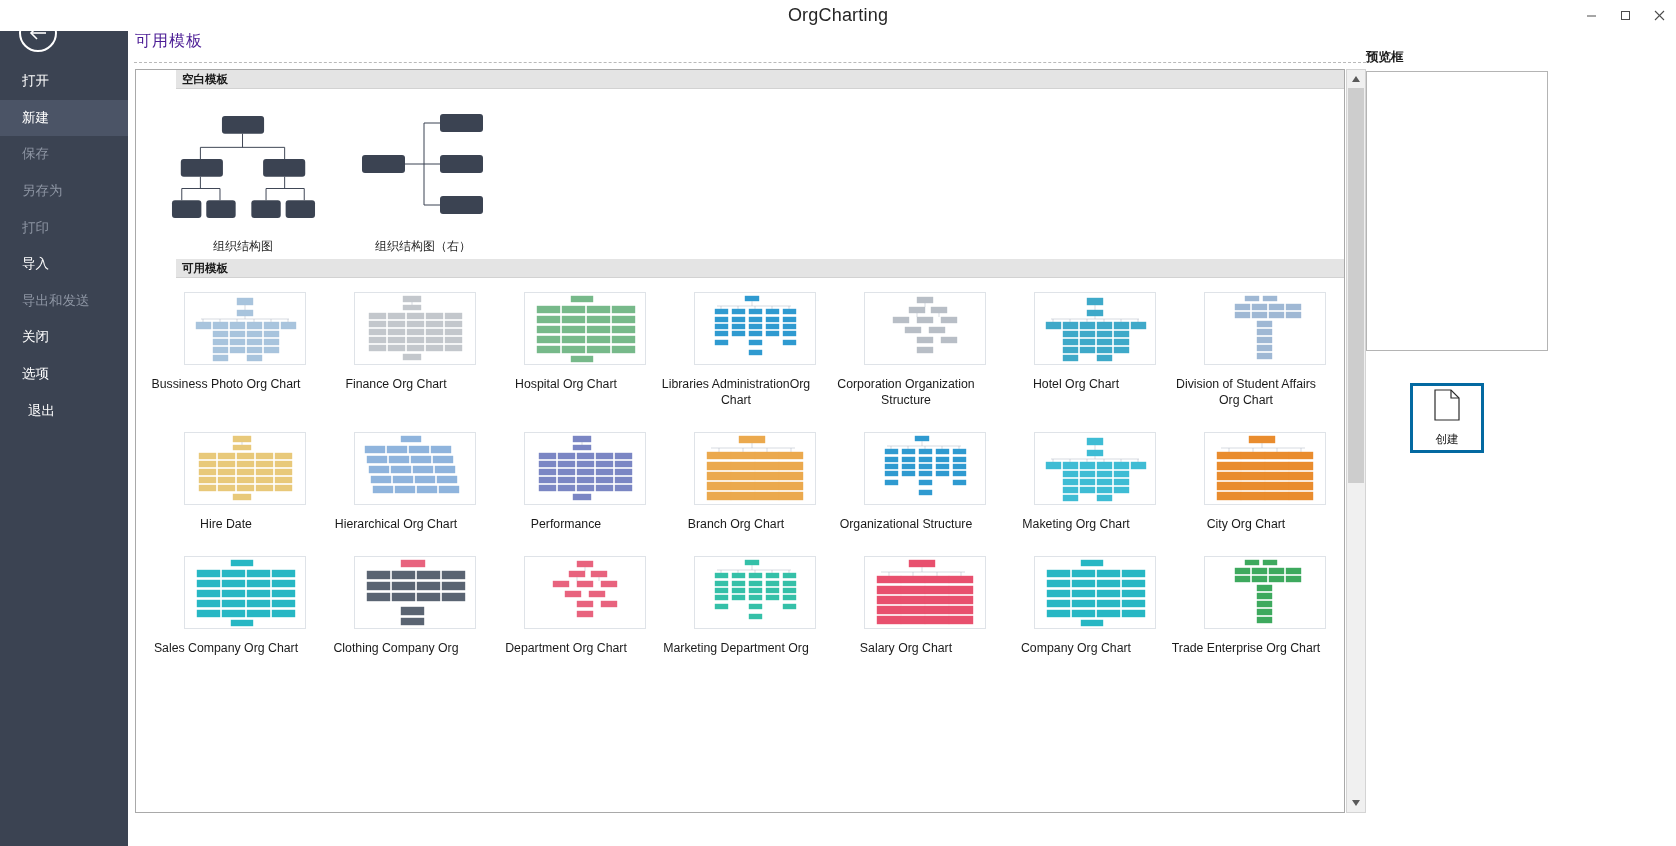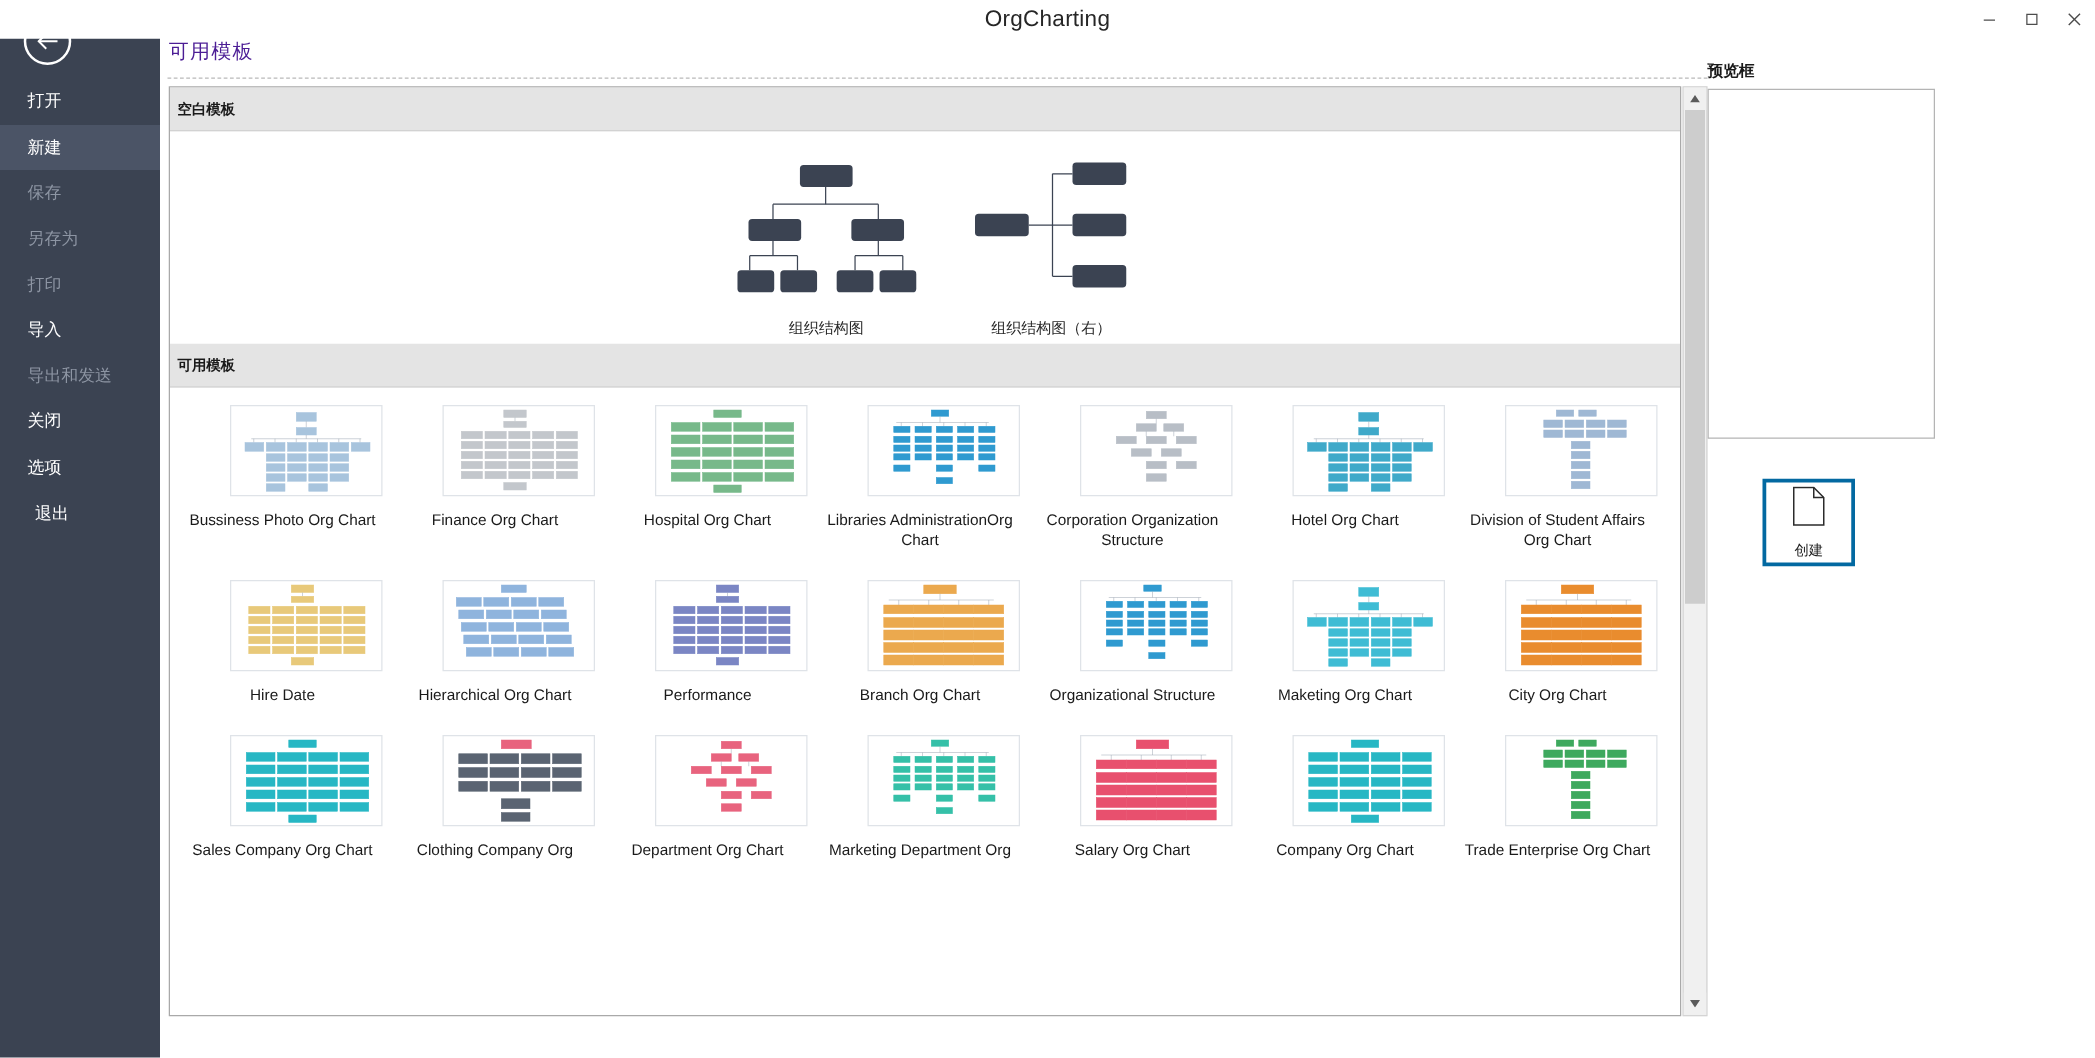--- a/index.html
+++ b/index.html
@@ -72,27 +72,28 @@
 
   
   .pane {
     position: absolute; top: 38px; left: 7px;
     width: 1210px; height: 744px;
     border: 1px solid #a9a9a9;
     background: #ffffff;
     overflow: hidden;
   }
   .group-header {
-    height: 35px; background: #e4e4e4; color: #1a1a1a;
+    height: 19px; background: #e4e4e4; color: #1a1a1a;
     font-size: 11.5px; font-weight: bold;
     display: flex; align-items: center; padding-left: 6px;
     border-bottom: 1px solid #d2d2d2;
+    margin-left: 40px;
   }
   .blank-row {
-    display: flex; padding: 18px 0 0 0; height: 170px; justify-content: center;
+    display: flex; padding: 18px 0 0 0; height: 170px;
   }
   .blank-cell {
     width: 170px; margin-left: 10px;
     display: flex; flex-direction: column; align-items: center;
     cursor: pointer;
   }
   .blank-cell:first-child { margin-left: 22px; }
   .blank-cell svg { display: block; }
   .blank-label {
     font-size: 12px; color: #262626; margin-top: 16px; text-align: center;

